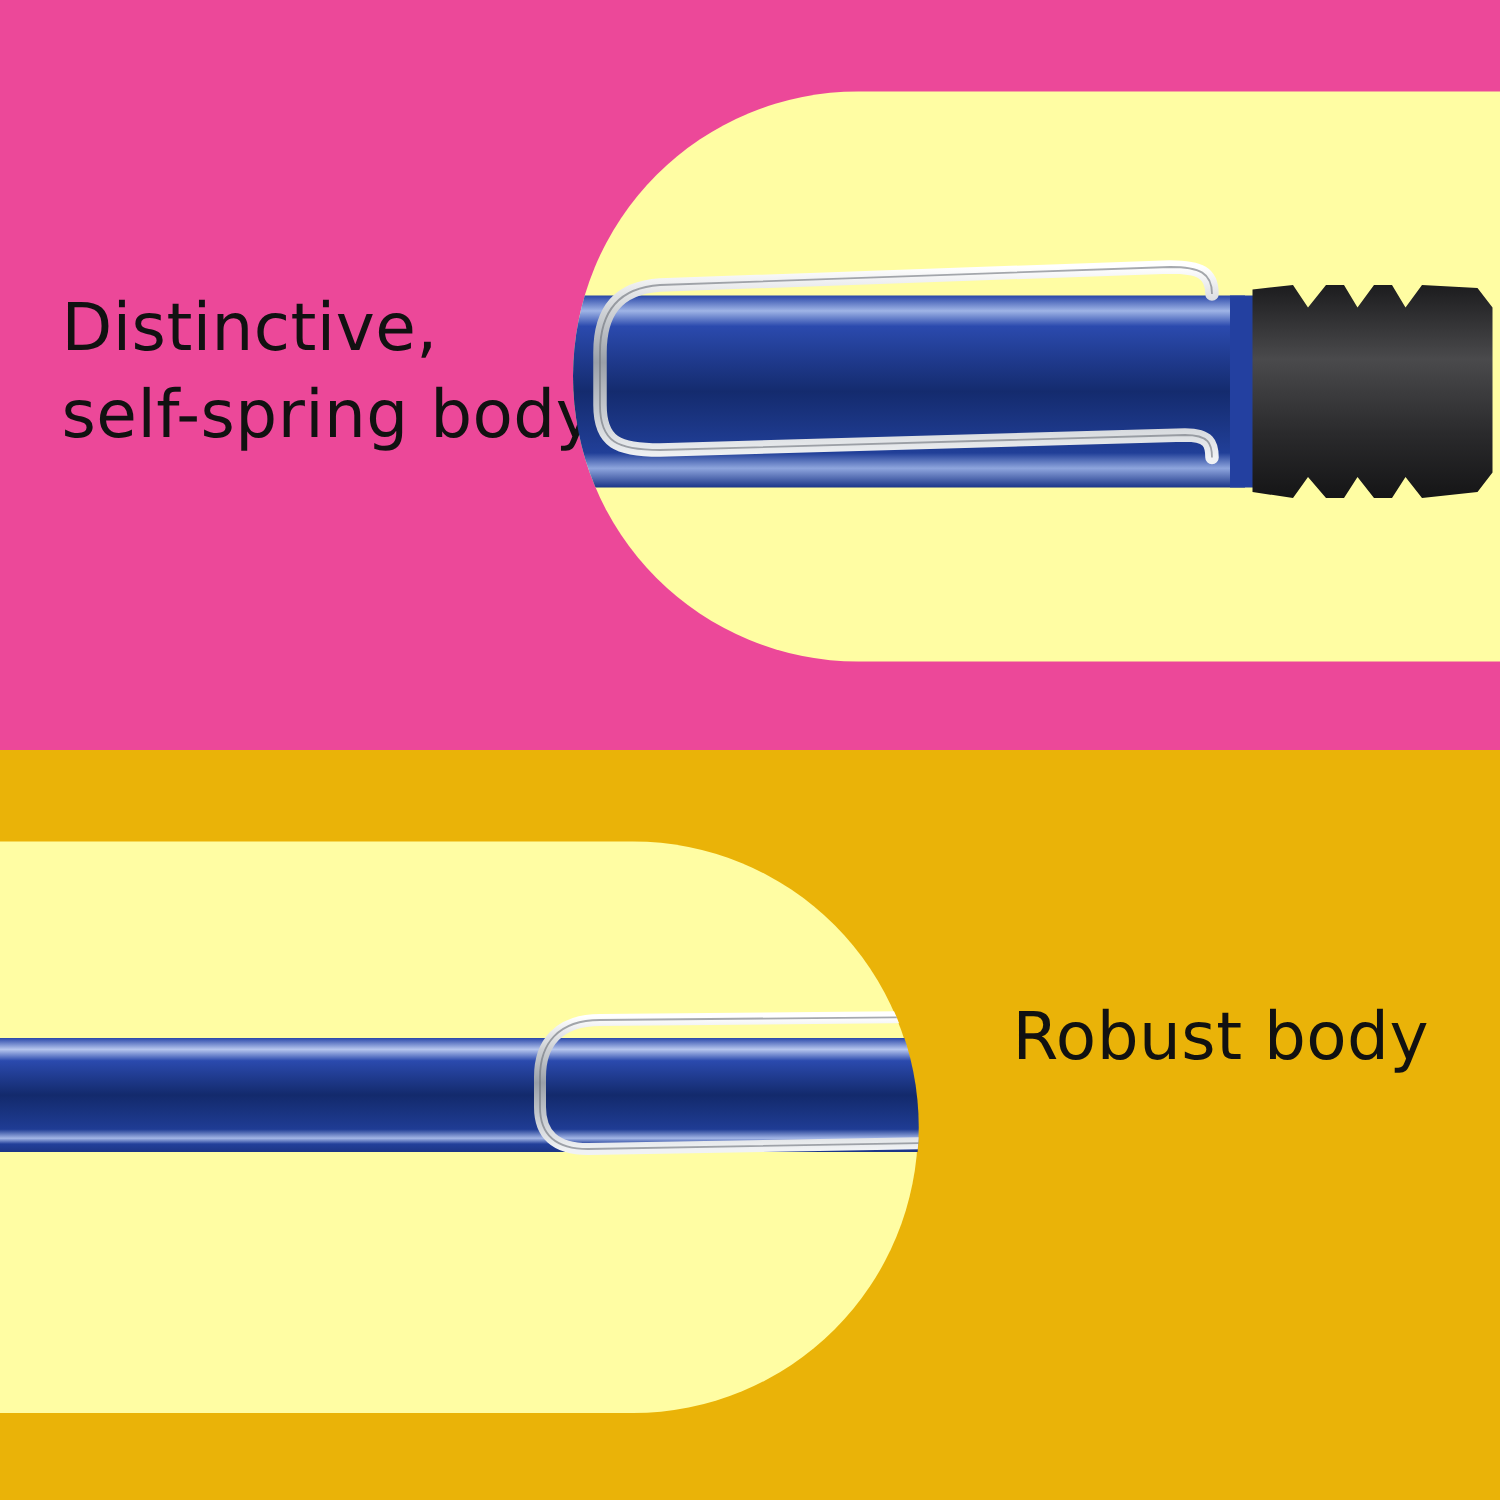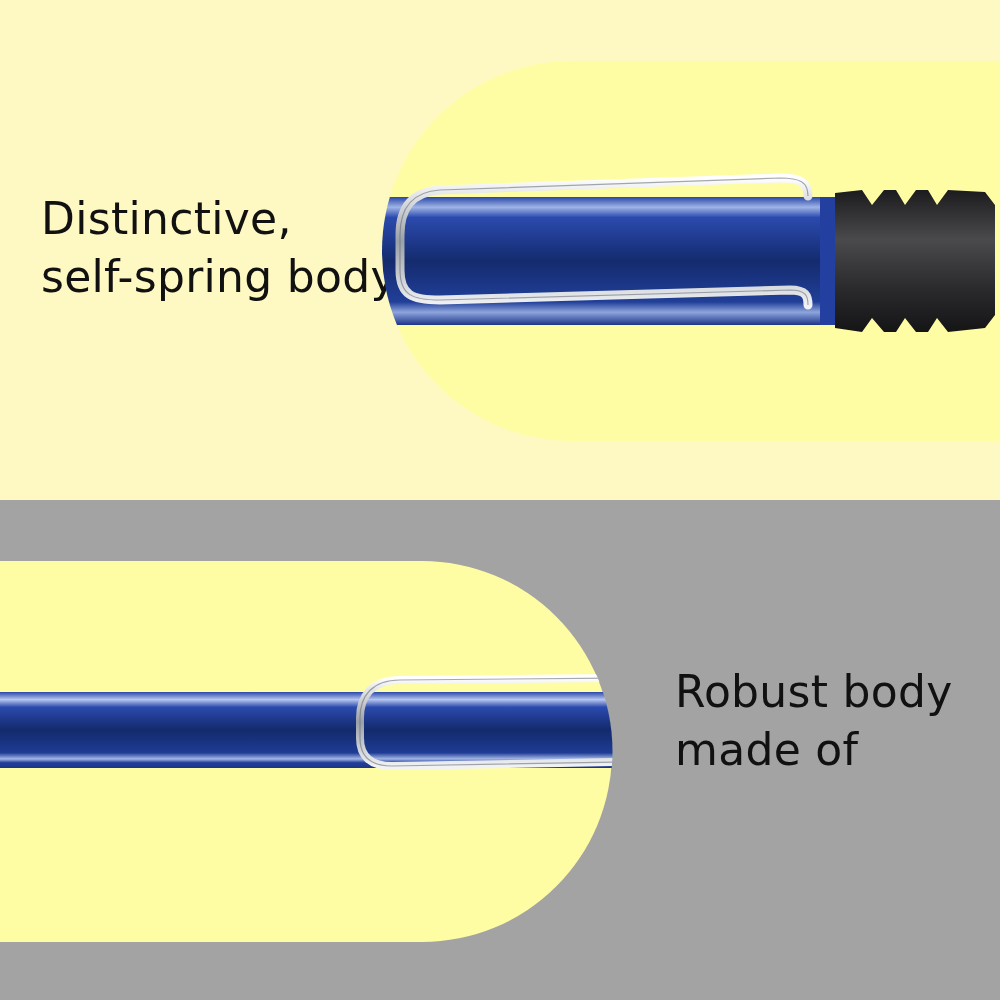--- a/index.html
+++ b/index.html
@@ -1,22 +1,22 @@
 <!DOCTYPE html>
 <html><head>
   <meta charset="utf-8">
   <style>
     html, body { margin: 0; padding: 0; }
     body {
       width: 1000px; height: 1000px; overflow: hidden; position: relative;
       font-family: "DejaVu Sans", sans-serif;
     }
     .panel { position: absolute; left: 0; width: 1000px; height: 500px; overflow: hidden; }
-    .panel-top { top: 0; background: #fef9c3; }
-    .panel-bottom { top: 500px; background: #a3a3a3; }
+    .panel-top { top: 0; background: #ec4899; }
+    .panel-bottom { top: 500px; background: #eab308; }
 
     .pill { position: absolute; background: #FFFDA3; }
     .pill-top {
       left: 382px; top: 61px; width: 700px; height: 380px;
       border-radius: 190px 0 0 190px;
     }
     .pill-bottom {
       left: -80px; top: 61px; width: 692px; height: 381px;
       border-radius: 0 190px 190px 0;
     }
@@ -107,15 +107,14 @@
     </defs>
     <g clip-path="url(#clipBottomPill)">
       <rect x="0" y="192" width="620" height="76" fill="url(#blueBodyB)"></rect>
       <path d="M620 178 L400 180 C372 180 360 196 360 218 L360 238 C360 256 370 266 392 266 L620 262" fill="none" stroke="url(#chromeB)" stroke-width="8" stroke-linecap="round"></path>
       <path d="M620 178 L400 180 C372 180 360 196 360 218 L360 238 C360 256 370 266 392 266 L620 262" fill="none" stroke="#6b7078" stroke-width="1.2" opacity="0.6"></path>
     </g>
   </svg>
 
   <div class="caption caption-bottom" style="top:163px">
     <div>Robust body</div>
-    <div>made of</div>
   </div>
 </div>
 
 </body></html>

